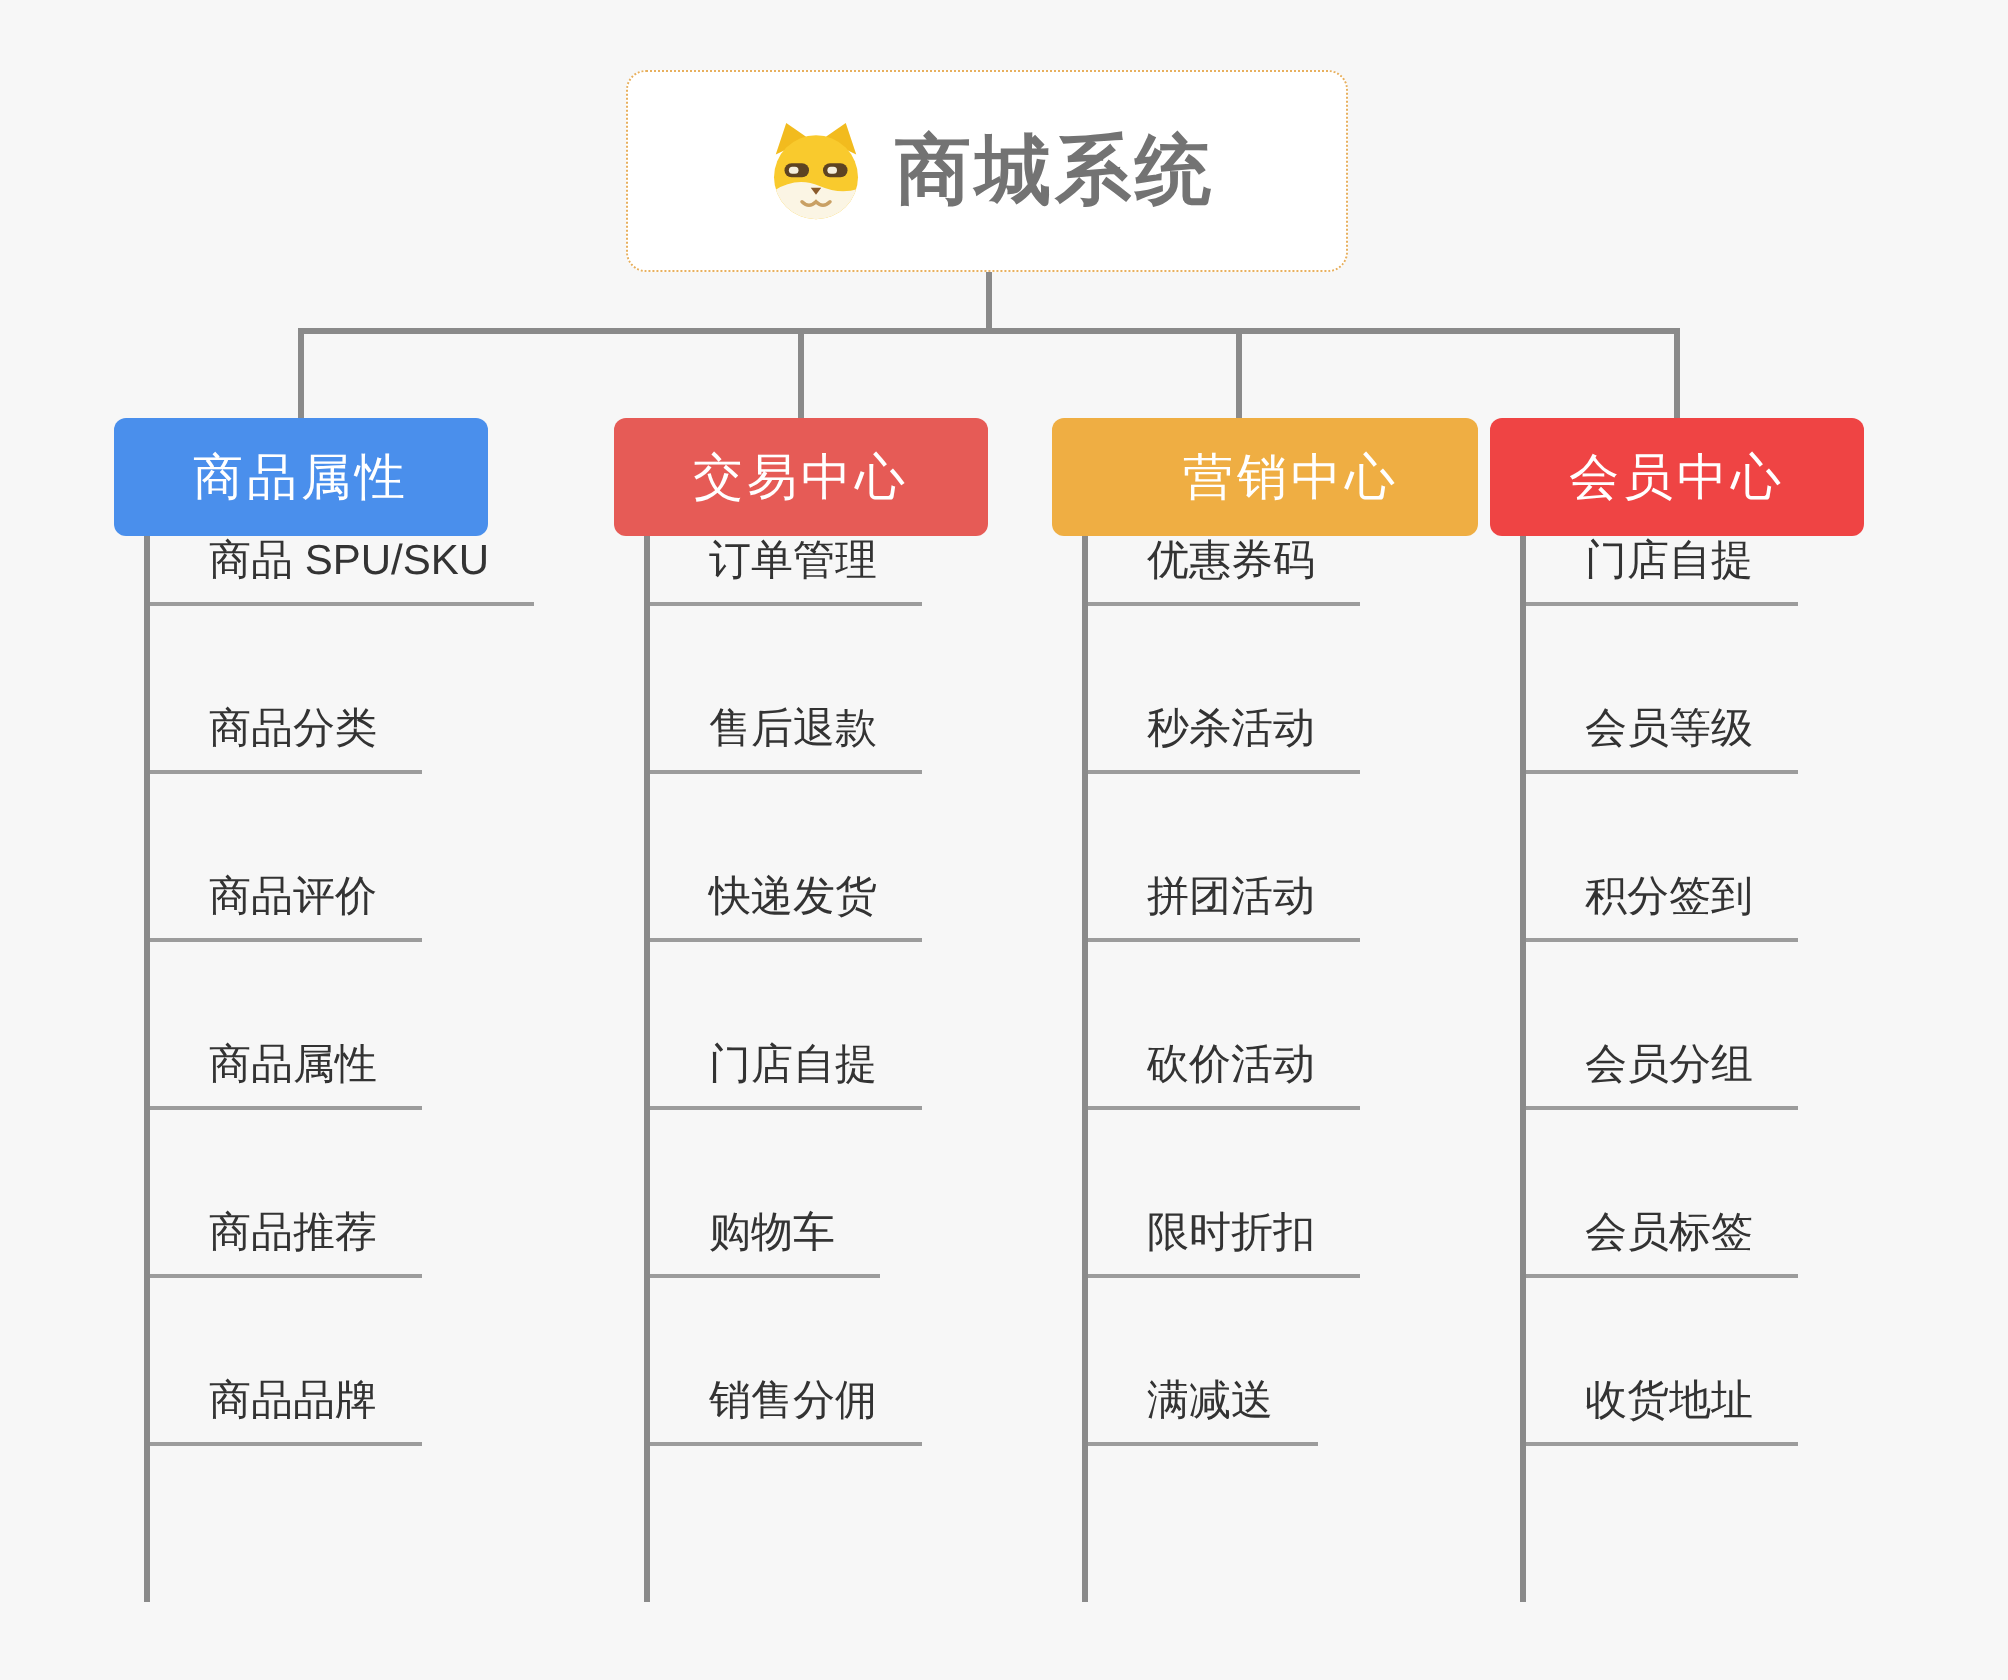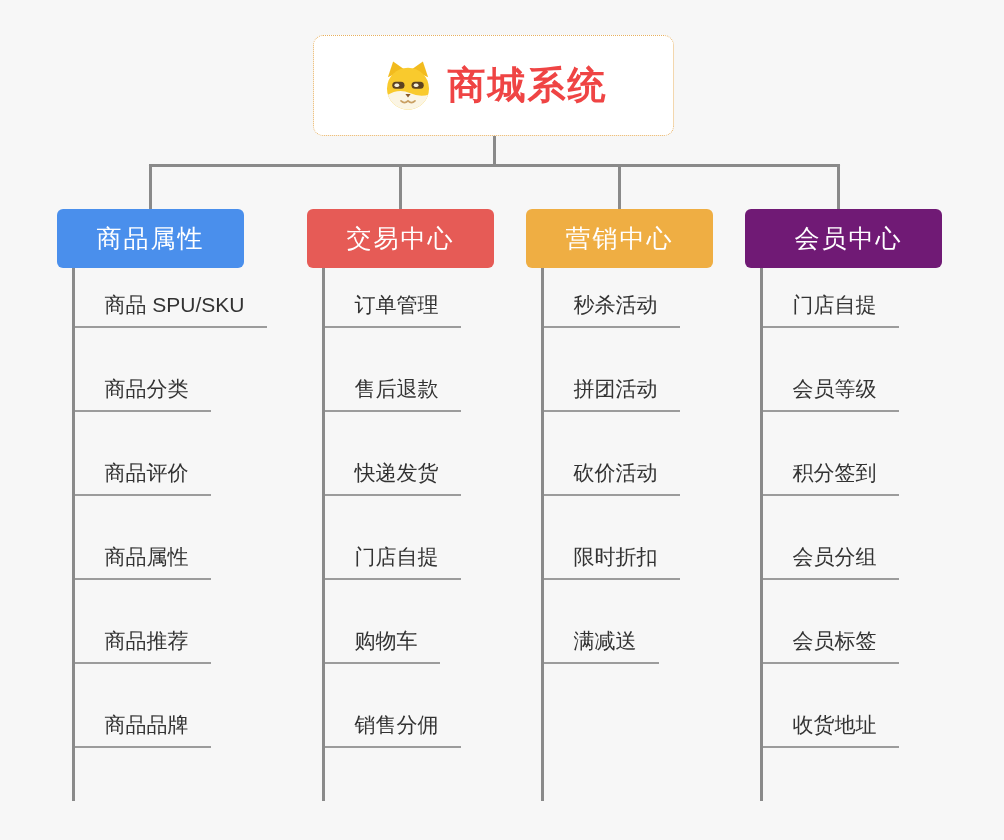--- a/index.html
+++ b/index.html
@@ -23,21 +23,21 @@
     border-radius: 10px;
     display: flex;
     align-items: center;
     justify-content: center;
     gap: 12px;
     box-sizing: border-box;
   }
   .root-title {
     font-size: 38px;
     font-weight: 600;
-    color: #ef4444;
+    color: #737373;
     letter-spacing: 2px;
     white-space: nowrap;
   }
   .dog-icon { width: 56px; height: 56px; flex: 0 0 auto; }
 
   
   .connector { position: absolute; background: #8a8a8a; }
   .root-stem { left: 493px; top: 136px; width: 3px; height: 30px; }
   .h-bar     { top: 164px; height: 3px; border-radius: 2px; }
   .drop      { top: 164px; width: 3px; height: 46px; }
@@ -62,21 +62,21 @@
   .leaf-col {
     position: absolute;
     top: 268px;
     height: 533px;
     border-left: 3px solid #8a8a8a;
     box-sizing: border-box;
   }
   .leaf-item {
     height: 84px;
     display: flex;
-    align-items: center;
+    align-items: flex-start;
   }
   .leaf-label {
     display: inline-block;
     padding: 0 22px 8px 30px;
     border-bottom: 2px solid #9c9c9c;
     font-size: 21px;
     color: #333333;
     line-height: 1.2;
     white-space: nowrap;
   }
@@ -161,42 +161,45 @@
           <span class="leaf-label">门店自提</span>
         </div>
         <div class="leaf-item">
           <span class="leaf-label">购物车</span>
         </div>
         <div class="leaf-item">
           <span class="leaf-label">销售分佣</span>
         </div>
       </div>
       <div class="connector drop" style="left: 618px;"></div>
-      <div class="branch-node" style="left: 526px; background: rgb(239, 174, 67);">
+      <div class="branch-node" style="left: 526px; background: rgb(239, 174, 67); padding-left: 26px;">
         <span>营销中心</span>
       </div>
       <div class="leaf-col" style="left: 540.5px;">
         <div class="leaf-item">
+          <span class="leaf-label">优惠券码</span>
+        </div>
+        <div class="leaf-item">
           <span class="leaf-label">秒杀活动</span>
         </div>
         <div class="leaf-item">
           <span class="leaf-label">拼团活动</span>
         </div>
         <div class="leaf-item">
           <span class="leaf-label">砍价活动</span>
         </div>
         <div class="leaf-item">
           <span class="leaf-label">限时折扣</span>
         </div>
         <div class="leaf-item">
           <span class="leaf-label">满减送</span>
         </div>
       </div>
       <div class="connector drop" style="left: 837px;"></div>
-      <div class="branch-node" style="left: 745px; background: #701a75; padding-left: 10px;">
+      <div class="branch-node" style="left: 745px; background: #ef4444;">
         <span>会员中心</span>
       </div>
       <div class="leaf-col" style="left: 759.5px;">
         <div class="leaf-item">
           <span class="leaf-label">门店自提</span>
         </div>
         <div class="leaf-item">
           <span class="leaf-label">会员等级</span>
         </div>
         <div class="leaf-item">

